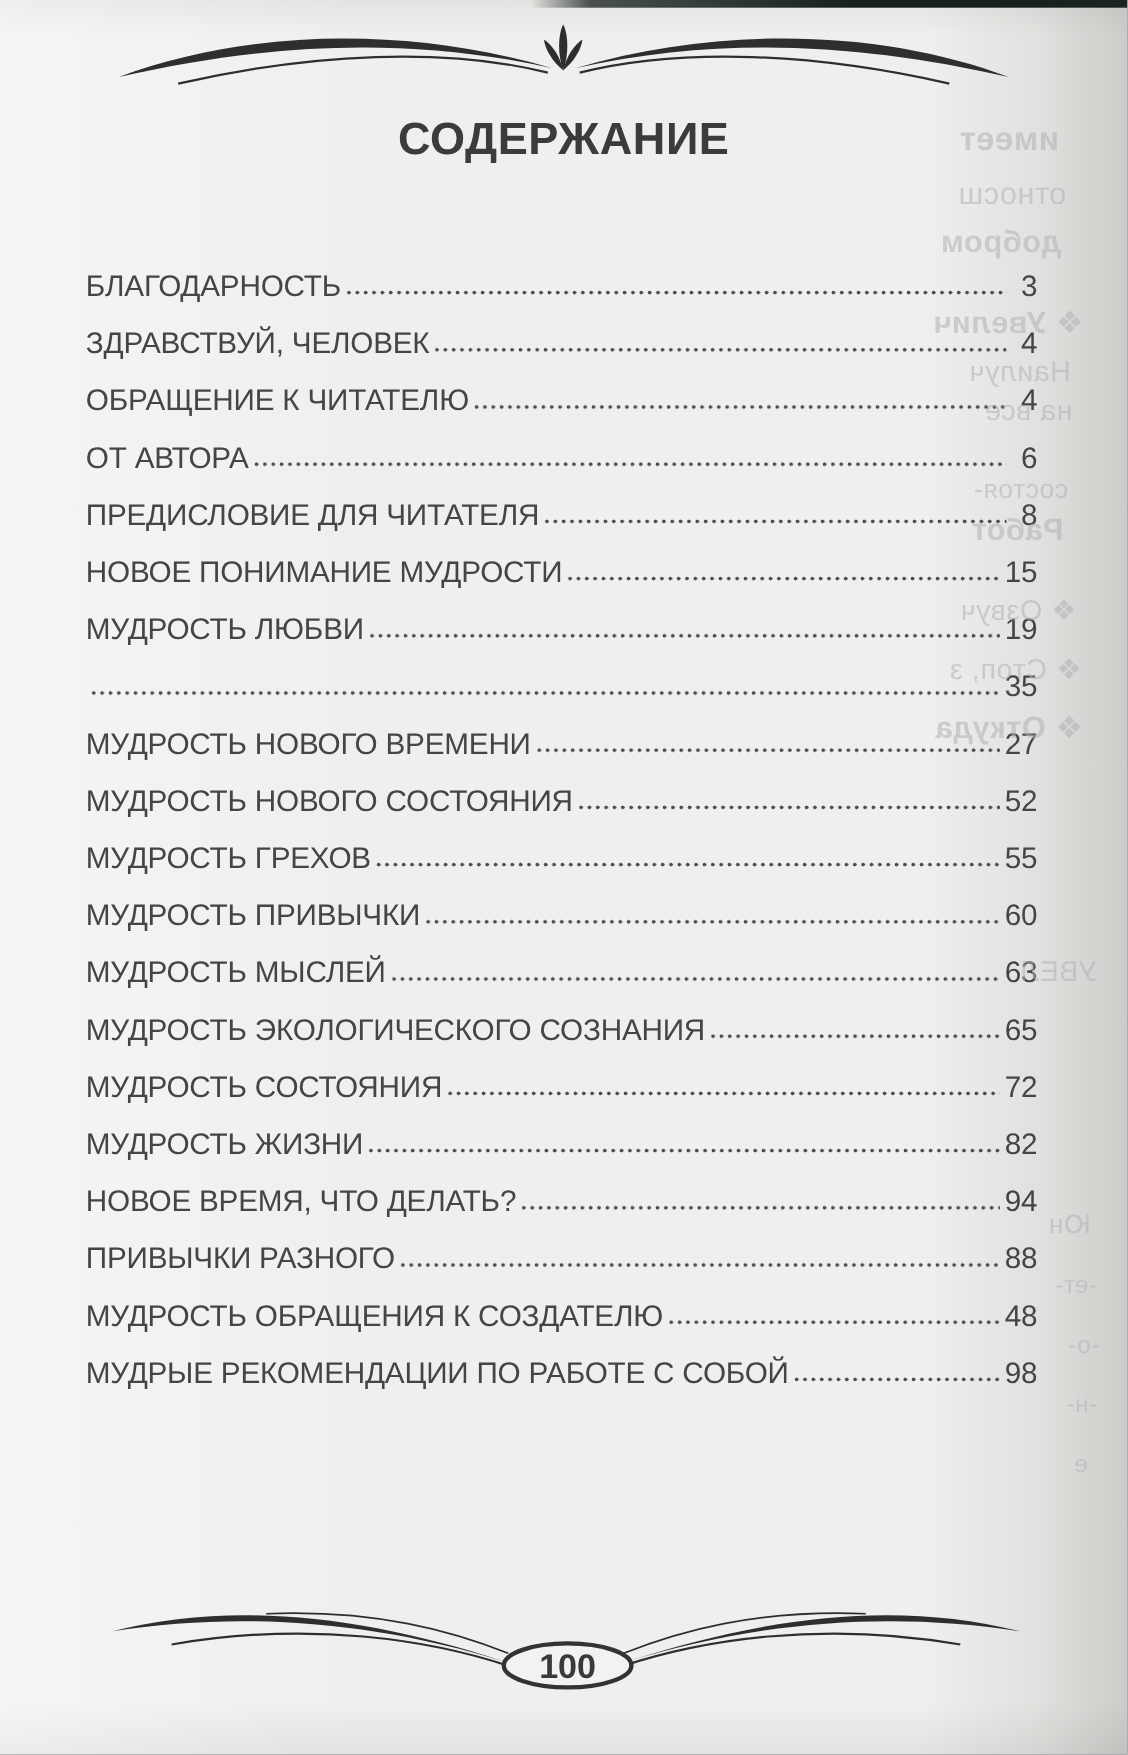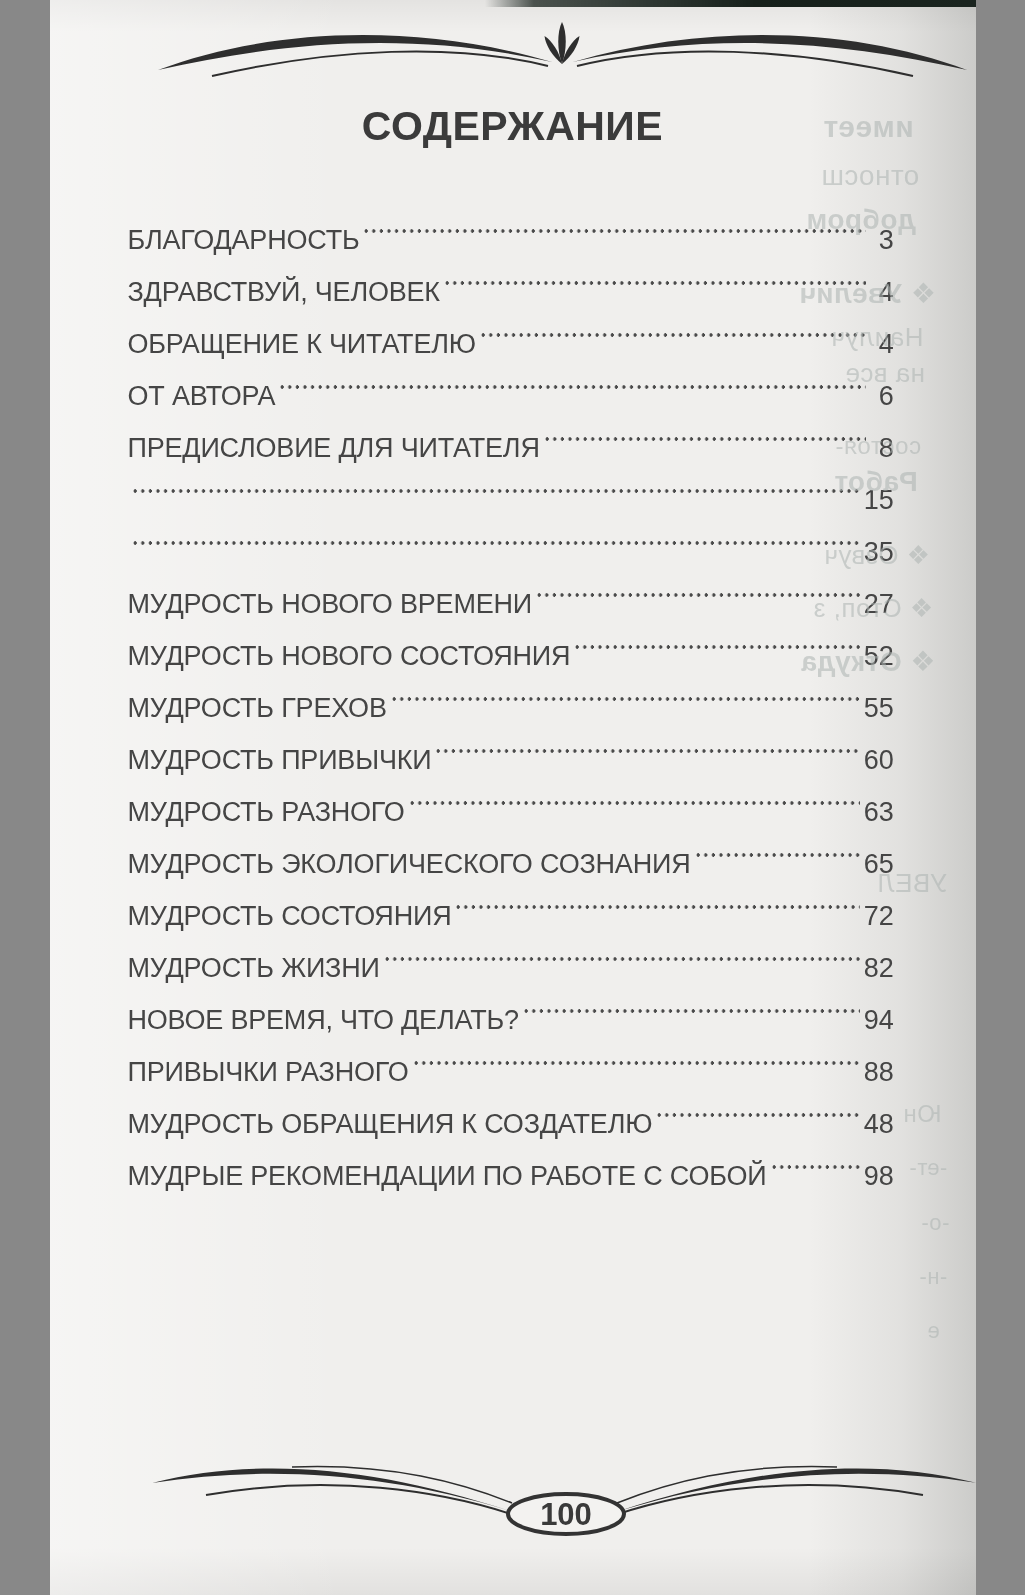--- a/index.html
+++ b/index.html
@@ -1,18 +1,18 @@
 <!DOCTYPE html>
 <html><head>
 <meta charset="utf-8">
 <style>
   html,body{margin:0;padding:0;background:#888;}
   .page{
     position:relative;
-    width:926px;height:1595px;
+    width:1025px;height:1595px;
     margin:0 auto;
     overflow:hidden;
     font-family:"Liberation Sans","DejaVu Sans",sans-serif;
     background:
       linear-gradient(to right, rgba(255,255,255,.38), rgba(255,255,255,0) 32%),
       linear-gradient(to right, rgba(0,0,0,0) 82%, rgba(96,99,96,.10) 92%, rgba(74,78,75,.22) 100%),
       linear-gradient(to bottom, rgba(0,0,0,.05), rgba(0,0,0,0) 2%, rgba(0,0,0,0) 97%, rgba(0,0,0,.06) 100%),
       #f0efed;
   }
   .scan-edge{
@@ -26,21 +26,21 @@
   .page-title{
     position:absolute;top:103px;left:0;width:100%;
     text-align:center;
     font-size:41px;font-weight:700;letter-spacing:.5px;
     color:#3b3b3b;margin:0;
   }
   .toc{
     position:absolute;left:78px;right:82px;top:227px;
   }
   .toc-row{
-    display:flex;
+    display:flex;align-items:flex-end;
     height:52px;
     color:#454545;
     font-size:27px;
     letter-spacing:-.2px;
     white-space:nowrap;
   }
   .toc-row .t{flex:0 0 auto;line-height:1;padding-bottom:5px;}
   .toc-row .leader{
     flex:1 1 auto;height:8px;margin:0 4px 9px 5px;
     background-image:radial-gradient(circle at 2.2px 4px, #4a4a4a 1.55px, rgba(0,0,0,0) 1.9px);
@@ -115,24 +115,30 @@
     </div>
 
     <div class="toc-row">
       <span class="t">ПРЕДИСЛОВИЕ ДЛЯ ЧИТАТЕЛЯ</span>
       <span class="leader"></span>
       <span class="p">8</span>
     </div>
 
 
     <div class="toc-row">
+      <span class="t">НОВОЕ ПОНИМАНИЕ МУДРОСТИ</span>
       <span class="leader"></span>
       <span class="p">15</span>
     </div>
 
+    <div class="toc-row">
+      <span class="t">МУДРОСТЬ ЛЮБВИ</span>
+      <span class="leader"></span>
+      <span class="p">19</span>
+    </div>
 
     <div class="toc-row">
       <span class="leader"></span>
       <span class="p">35</span>
     </div>
 
     <div class="toc-row">
       <span class="t">МУДРОСТЬ НОВОГО ВРЕМЕНИ</span>
       <span class="leader"></span>
       <span class="p">27</span>
@@ -150,21 +156,21 @@
       <span class="p">55</span>
     </div>
 
     <div class="toc-row">
       <span class="t">МУДРОСТЬ ПРИВЫЧКИ</span>
       <span class="leader"></span>
       <span class="p">60</span>
     </div>
 
     <div class="toc-row">
-      <span class="t">МУДРОСТЬ РАЗНОГО</span>
+      <span class="t">МУДРОСТЬ МЫСЛЕЙ</span>
       <span class="leader"></span>
       <span class="p">63</span>
     </div>
 
     <div class="toc-row">
       <span class="t">МУДРОСТЬ ЭКОЛОГИЧЕСКОГО СОЗНАНИЯ</span>
       <span class="leader"></span>
       <span class="p">65</span>
     </div>
 

